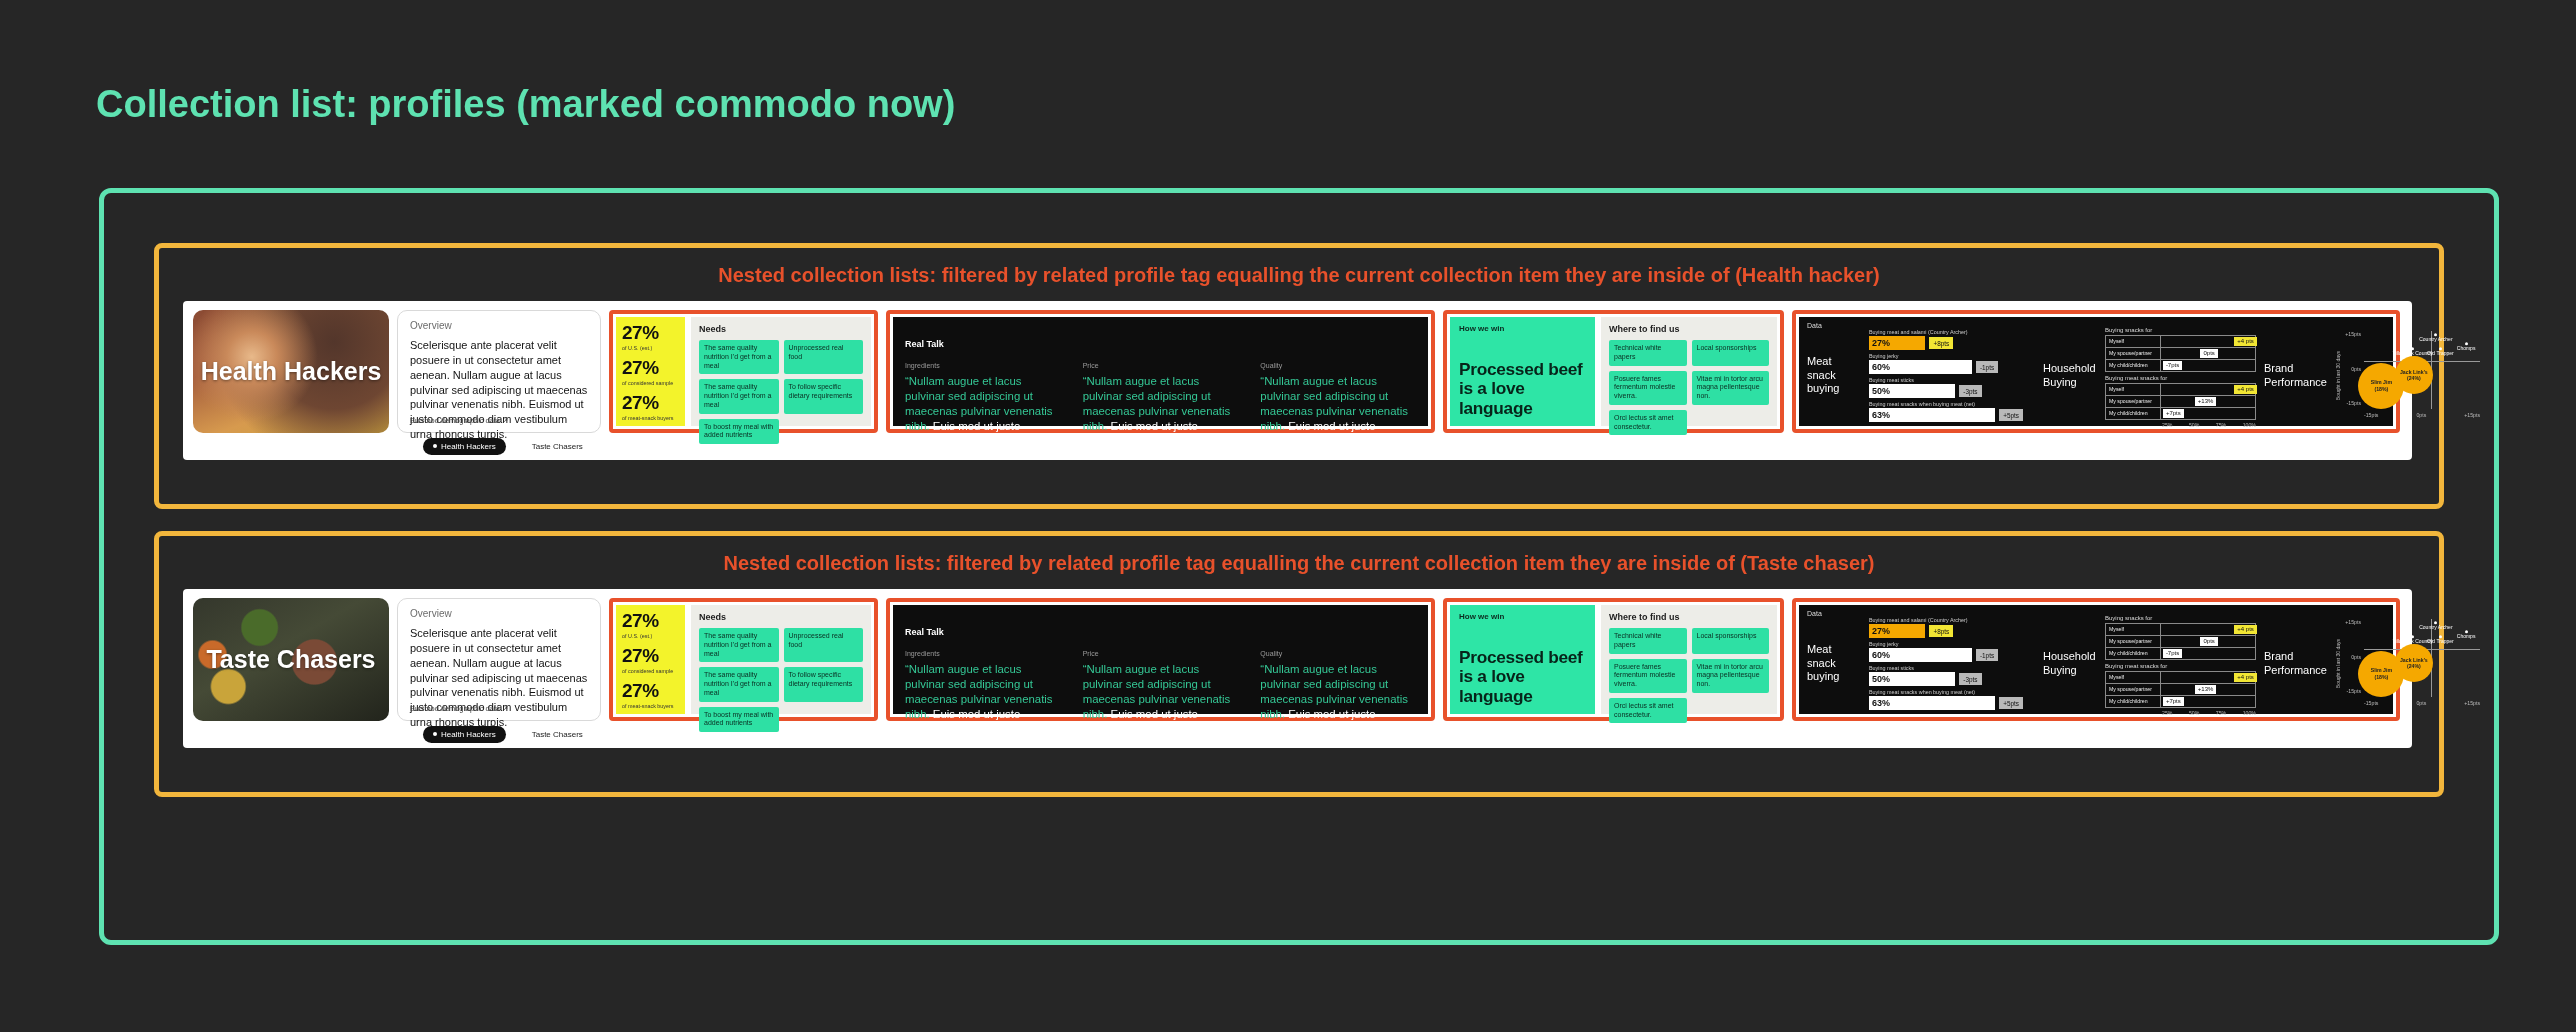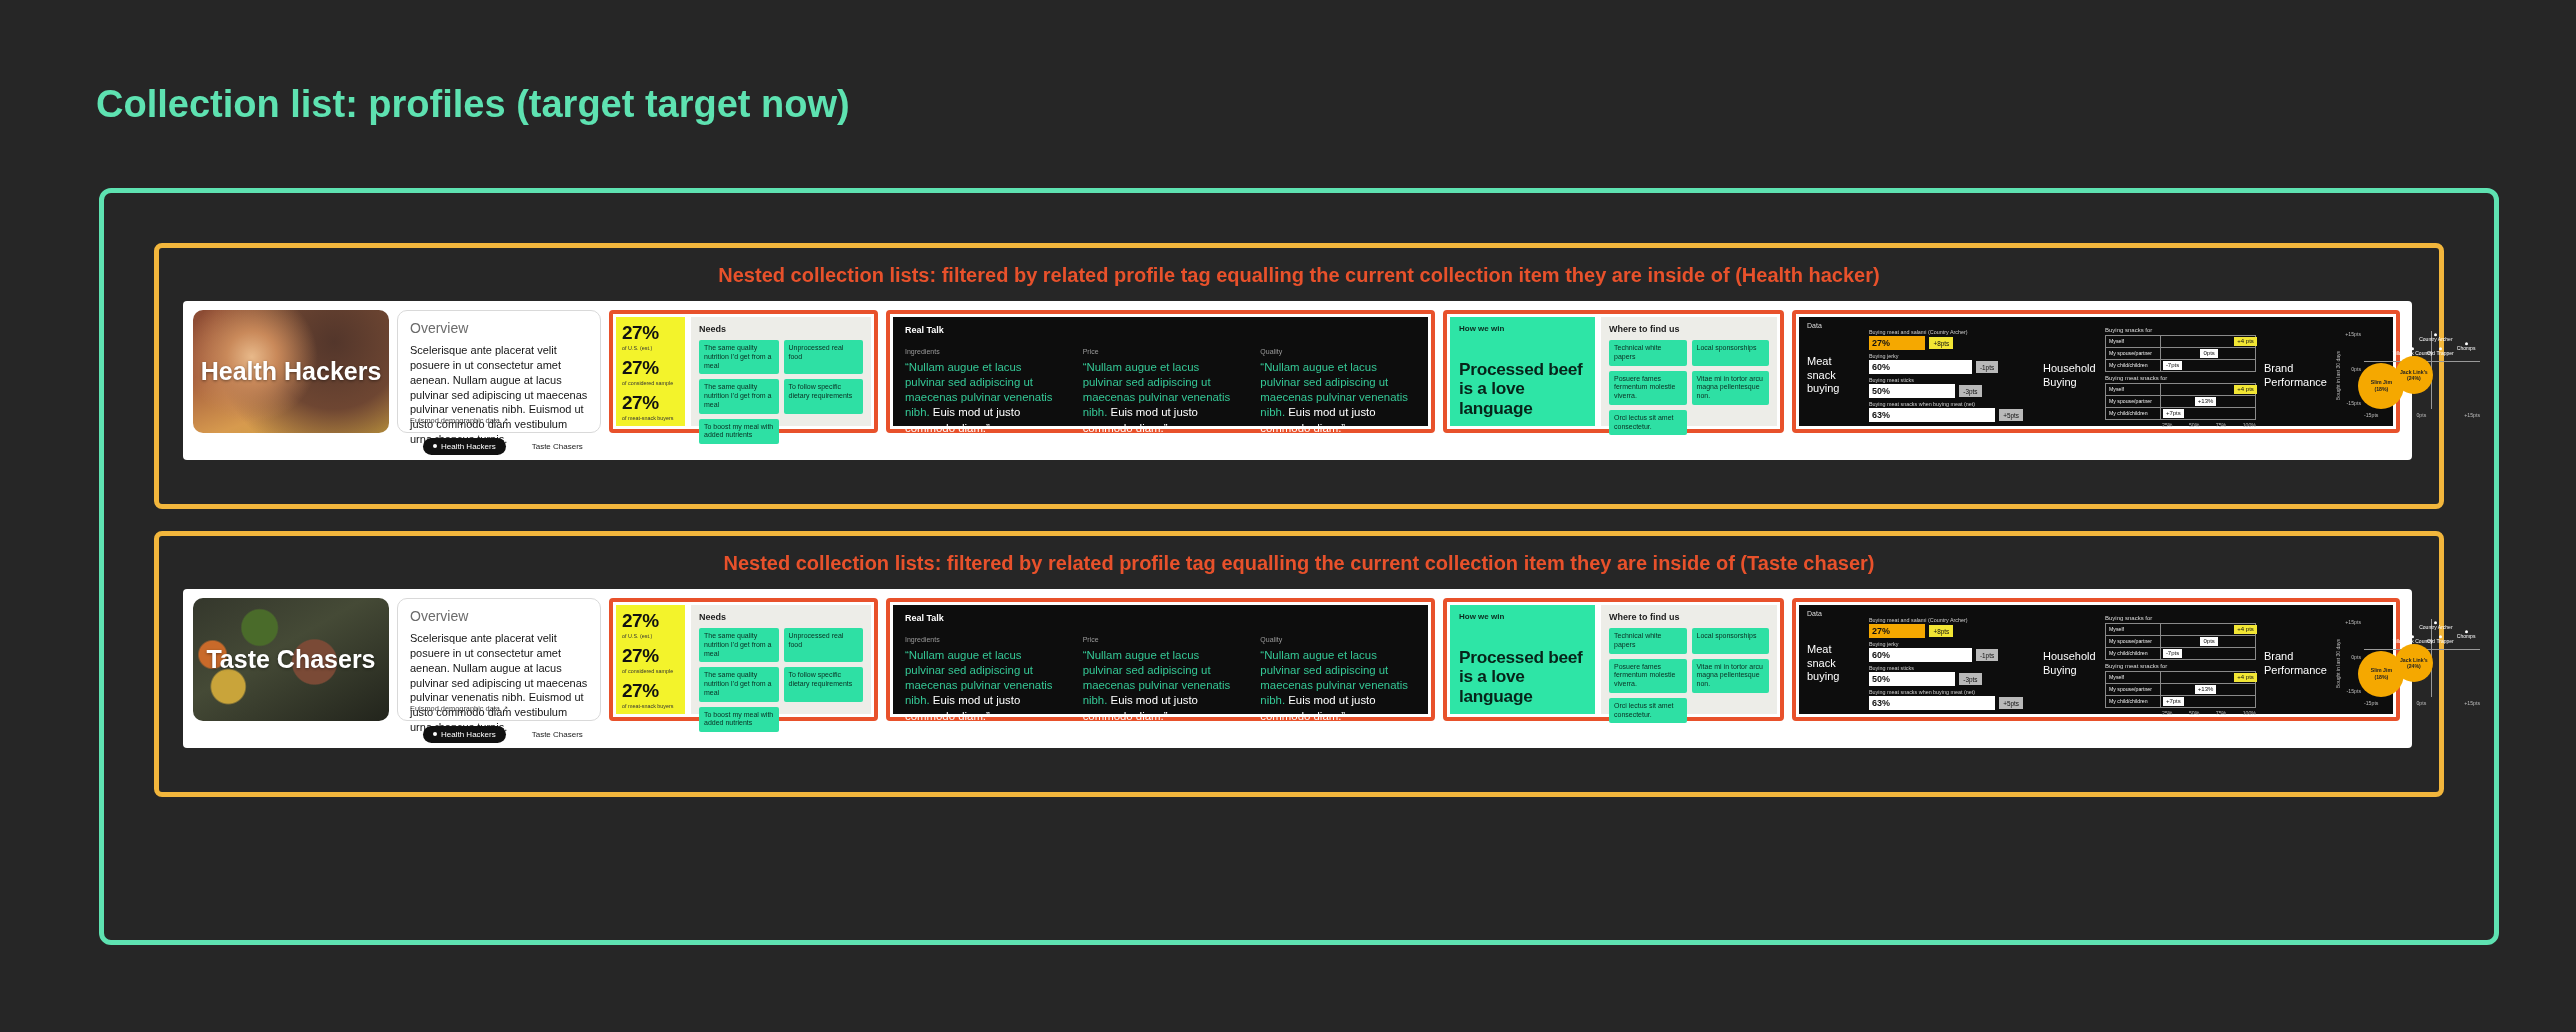--- a/index.html
+++ b/index.html
@@ -47,21 +47,21 @@
   .photo-label{
     position:absolute;inset:0;display:flex;align-items:center;justify-content:center;
     color:#fff;font-size:25px;font-weight:bold;text-shadow:0 1px 3px rgba(0,0,0,.45);
   }
 
   
   .overview{
     width:204px;flex:none;background:#fff;border:1px solid #d9d9d9;border-radius:10px;
     padding:9px 12px;position:relative;
   }
-  .ov-label{font-size:14px;color:#6b6b6b;}
+  .ov-label{font-size:10px;color:#6b6b6b;}
   .ov-body{font-size:11px;line-height:1.35;color:#141414;margin-top:7px;}
   .ov-footer{position:absolute;left:12px;bottom:7px;font-size:7.4px;color:#3c3c3c;cursor:pointer;}
 
   
   .red-group{
     border:4px solid #E8512B;border-radius:4px;padding:3px;display:flex;gap:6px;flex:none;
   }
 
   
   .stats-card{
@@ -77,21 +77,21 @@
   .panel.where{width:176px;}
   .panel-title{font-size:9px;font-weight:bold;color:#1d1d1d;}
   .chips{margin-top:6px;display:grid;grid-template-columns:1fr 1fr;gap:5px;}
   .chip{
     background:#2EE0A4;border-radius:2px;padding:4px 5px;font-size:7px;line-height:1.25;
     color:#0a2e22;
   }
 
   
   .realtalk{
-    background:#0d0d0d;width:535px;flex:none;padding:8px 12px;color:#fff;box-sizing:border-box;
+    background:#0d0d0d;width:535px;flex:none;padding:22px 12px;color:#fff;box-sizing:border-box;
   }
   .rt-title{font-size:9px;font-weight:bold;}
   .rt-cols{display:flex;gap:22px;margin-top:13px;}
   .rt-col{width:156px;}
   .rt-label{font-size:7px;color:#9a9a9a;}
   .rt-quote{margin-top:5px;font-size:11.4px;line-height:1.33;}
   .rt-teal{color:#35C896;}
   .rt-white{color:#ffffff;font-weight:normal;}
 
   
@@ -168,21 +168,21 @@
   
   .pill-row{height:26px;display:flex;align-items:center;gap:26px;padding-left:230px;}
   .tab{font-size:8px;color:#222;display:flex;align-items:center;gap:4px;cursor:pointer;}
   .tab .tab-dot{display:none;width:4px;height:4px;border-radius:50%;background:#fff;}
   .tab.hl{background:#111;color:#fff;border-radius:10px;height:17px;padding:0 10px;}
   .tab.hl .tab-dot{display:block;}
 </style>
 </head>
 <body>
 
-<div class="page-title">Collection list: profiles (target target now)</div>
+<div class="page-title">Collection list: profiles (marked commodo now)</div>
 
 <div class="frame">
 
   <div class="profile-section">
     <div class="gold-box">
       <div class="nested-caption">Nested collection lists: filtered by related profile tag equalling the current collection item they are inside of (Health hacker)</div>
 
       <div class="strip">
         <div class="cards">
 

